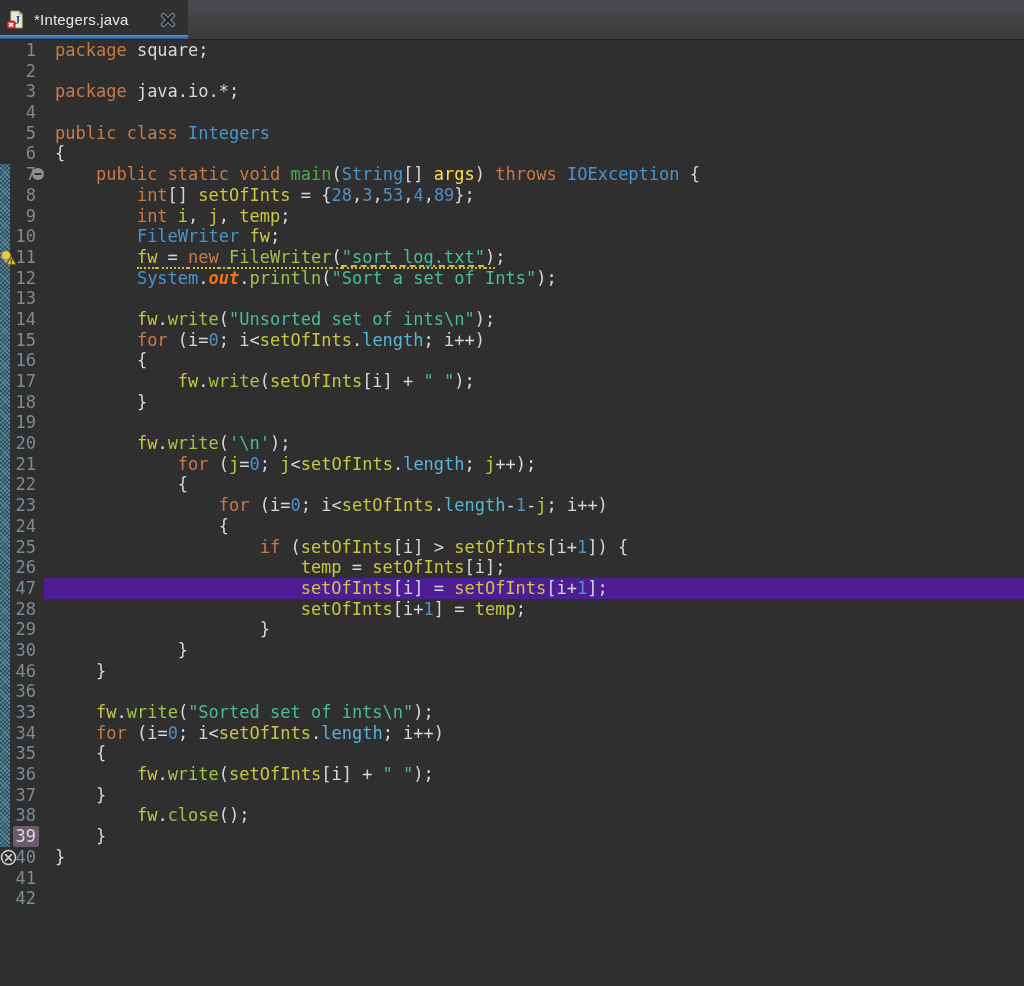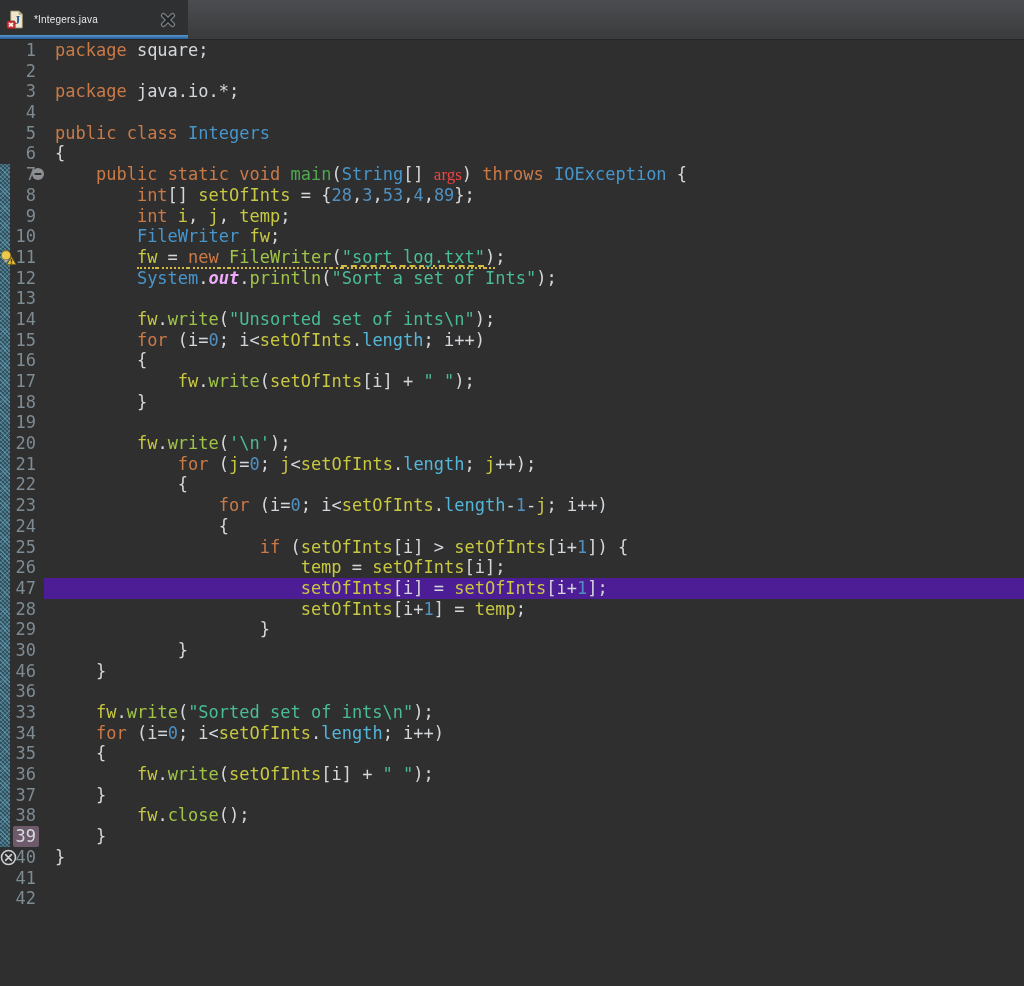--- a/index.html
+++ b/index.html
@@ -5,21 +5,21 @@
   html,body{margin:0;padding:0;background:#2f2f30;}
   .app{position:relative;width:1024px;height:986px;background:#2f2f30;overflow:hidden;
        font-family:"DejaVu Sans Mono",monospace;}
   
   .tabbar{height:40px;background:linear-gradient(#4a4c4f,#393b3d);
           border-bottom:1px solid #232527;display:flex;box-sizing:border-box;}
   .tab{display:flex;align-items:center;gap:8px;padding:0 8px 0 6px;width:188px;
        box-sizing:border-box;background:#2e3032;position:relative;cursor:pointer;}
   .tab::after{content:'';position:absolute;left:0;right:0;bottom:0;height:4px;
        background:linear-gradient(#5a95cc,#295c96);}
-  .tab-title{font-family:"Liberation Sans",sans-serif;font-size:10px;color:#e6e8ea;
+  .tab-title{font-family:"Liberation Sans",sans-serif;font-size:15px;color:#e6e8ea;
        flex:1;white-space:nowrap;letter-spacing:.2px;}
   .tab-close{width:16px;height:16px;display:inline-flex;margin-right:4px;}
   .java-icon{width:20px;height:19px;display:inline-flex;}
   
   .editor{position:relative;height:946px;background:#2f2f30;overflow:hidden;}
   .range-band{position:absolute;left:0;top:124.2px;width:10px;height:683.2px;
        background-color:#33505e;
        background-image:repeating-linear-gradient(45deg,rgba(105,170,195,.55) 0 1px,transparent 1px 3px),
                         repeating-linear-gradient(135deg,rgba(105,170,195,.4) 0 1px,transparent 1px 3px);}
   .row{display:flex;height:20.7px;line-height:20.7px;font-size:17px;position:relative;}
@@ -34,23 +34,23 @@
   
   .d  {color:#d4d7da;}
   .kw {color:#cb7a46;}
   .cls{color:#4796cb;}
   .num{color:#5191c1;}
   .str{color:#49bd97;}
   .strU{color:#49bd97;text-decoration:underline dashed #d2b942 2px;text-underline-offset:3px;}
   .var{color:#c8c841;}
   .mth{color:#a0c546;}
   .dec{color:#4fa84f;}
-  .par{color:#ef4444;font-family:Liberation Serif, serif;}
+  .par{color:#fde047;}
   .fld{color:#56b6d8;}
-  .out{color:#f0abfc;font-style:italic;font-weight:bold;}
+  .out{color:#f97316;font-style:italic;font-weight:bold;}
   .w  {border-bottom:2px dotted #d2b942;}
 </style>
 </head>
 <body>
 
 <div class="app">
   <div class="tabbar">
     <div class="tab">
       <span class="java-icon">
         <svg viewBox="0 0 18 18">

